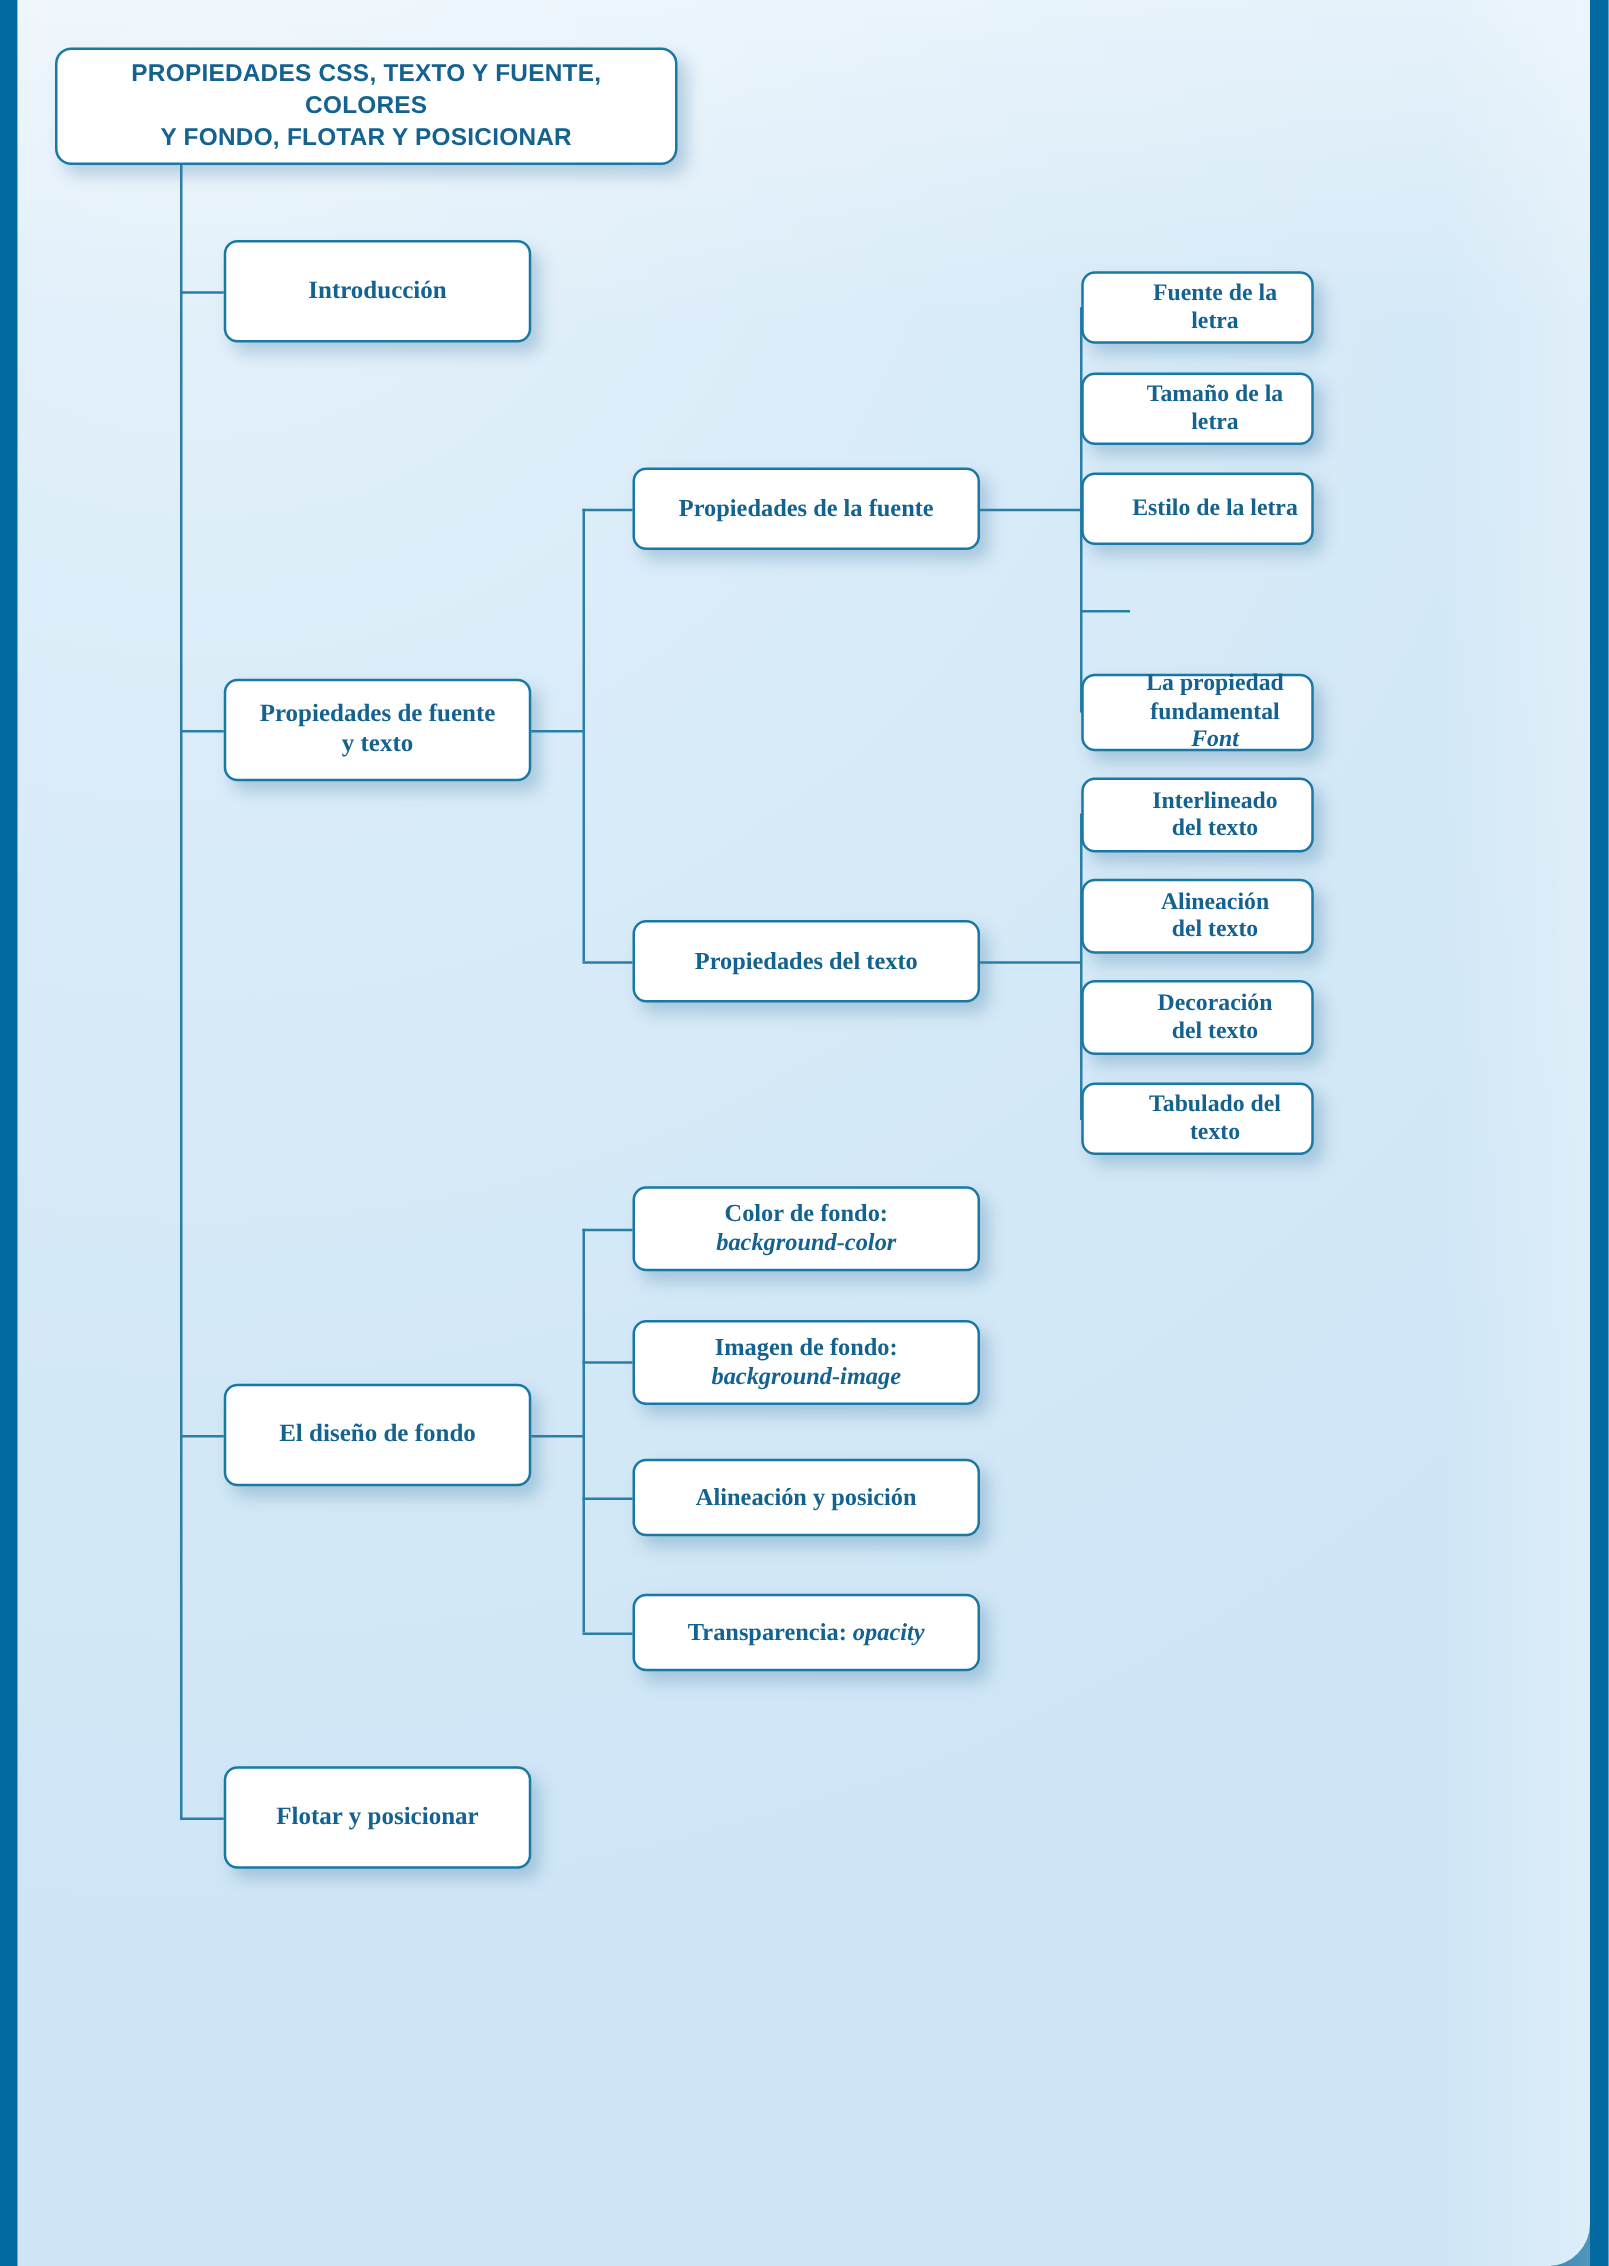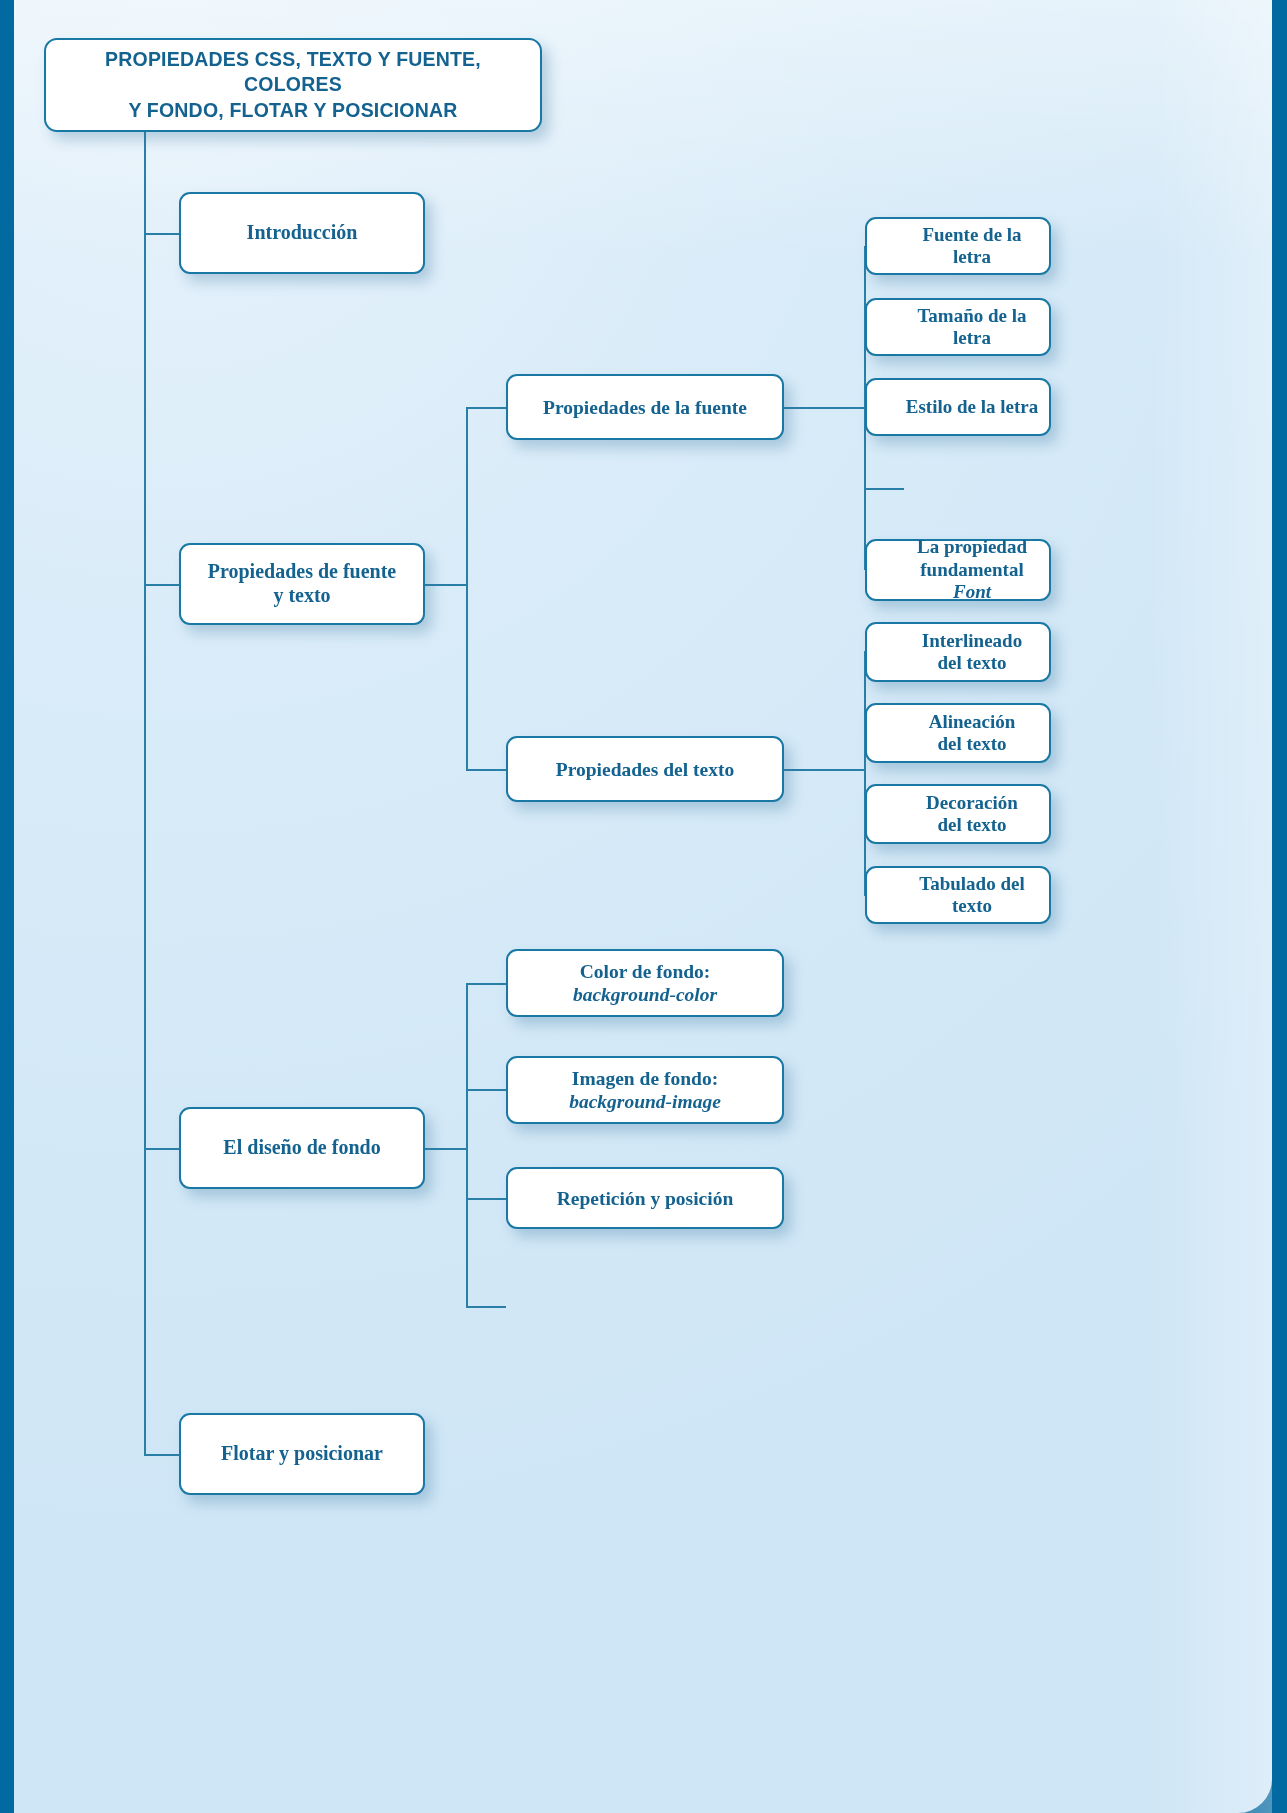--- a/index.html
+++ b/index.html
@@ -232,17 +232,22 @@
   </div>
 
   <div class="box lvl2" style="left:506px; top:1056px; width:278px; height:68px;">
     <span class="txt">
       <span>Imagen de fondo:</span><br>
       <span class="sub">background-image</span>
     </span>
   </div>
 
   <div class="box lvl2" style="left:506px; top:1167px; width:278px; height:62px;">
-    <span class="txt">Repetición y posición</span>
-  </div>
-
+    <span class="txt">Alineación y posición</span>
+  </div>
+
+  <div class="box lvl2" style="left:506px; top:1275px; width:278px; height:62px;">
+    <span class="txt">
+      <span>Transparencia: </span><span class="sub" style="display:inline">opacity</span>
+    </span>
+  </div>
 
 </div>
 
 </body></html>

